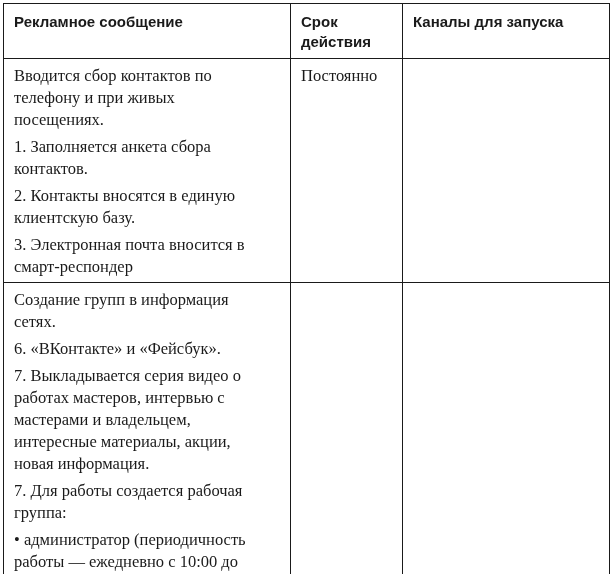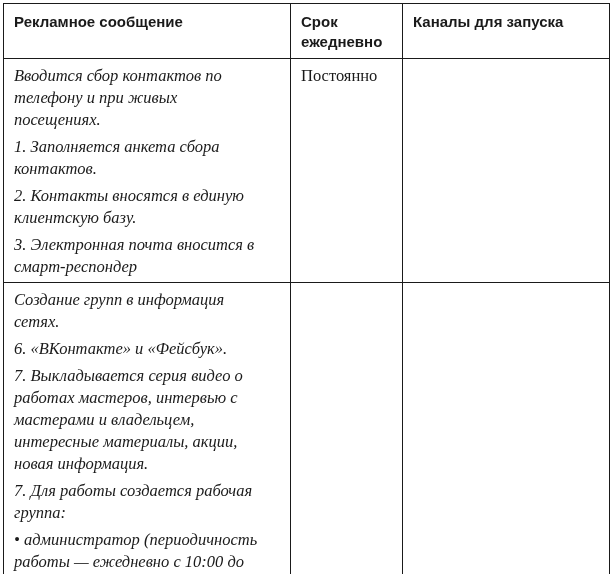--- a/index.html
+++ b/index.html
@@ -40,39 +40,38 @@
       height: 39px;
     }
     td {
       font-family: "Liberation Serif", serif;
       font-size: 16.5px;
       line-height: 22px;
       padding: 6px 10px 4px 10px;
     }
     td p {
       margin: 0 15px 5px 0;
-      font-style: italic;
     }
     td p:last-child { margin-bottom: 0; }
     tr.row1 td { height: 189px; }
     tr.row2 td { height: 302px; }
   </style>
 </head>
 <body>
 
 <table class="plan">
   <colgroup>
     <col class="c1">
     <col class="c2">
     <col class="c3">
   </colgroup>
   <thead>
     <tr>
       <th>Рекламное сообщение</th>
-      <th>Срок ежедневно</th>
+      <th>Срок действия</th>
       <th>Каналы для запуска</th>
     </tr>
   </thead>
   <tbody>
     <tr class="row1">
       <td>
         <p>Вводится сбор контактов по телефону и при живых посещениях.</p>
         <p>1. Заполняется анкета сбора контактов.</p>
         <p>2. Контакты вносятся в единую клиентскую базу.</p>
         <p>3. Электронная почта вносится в смарт-респондер</p>

